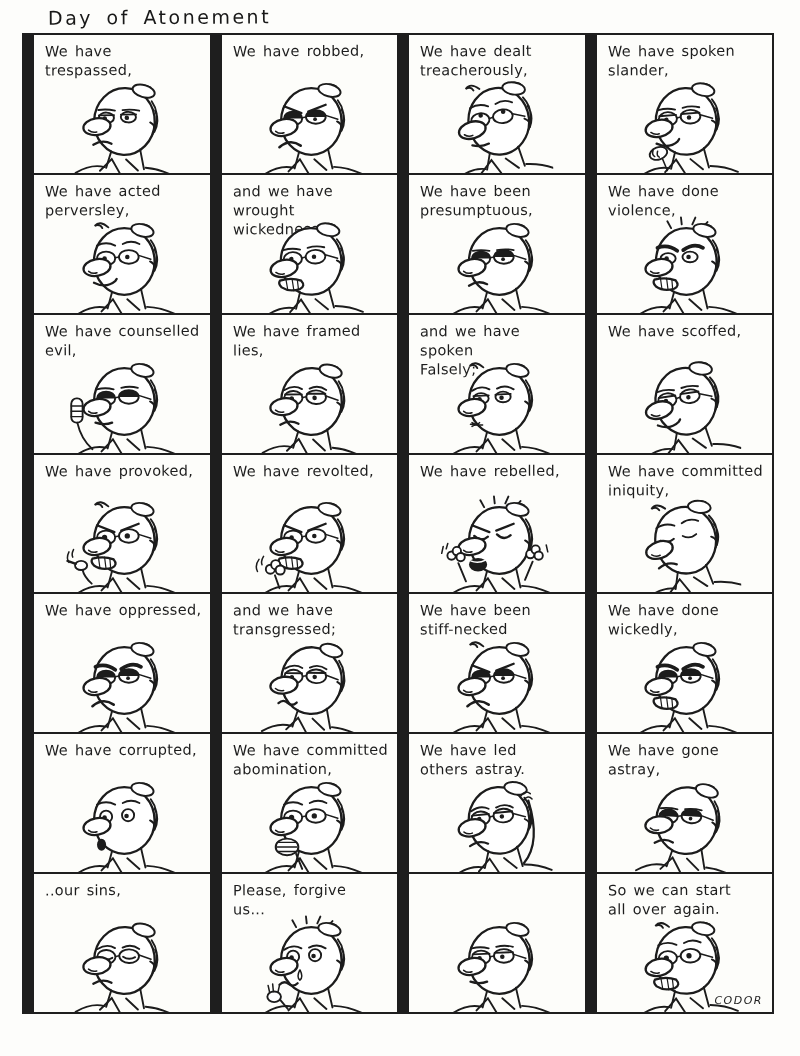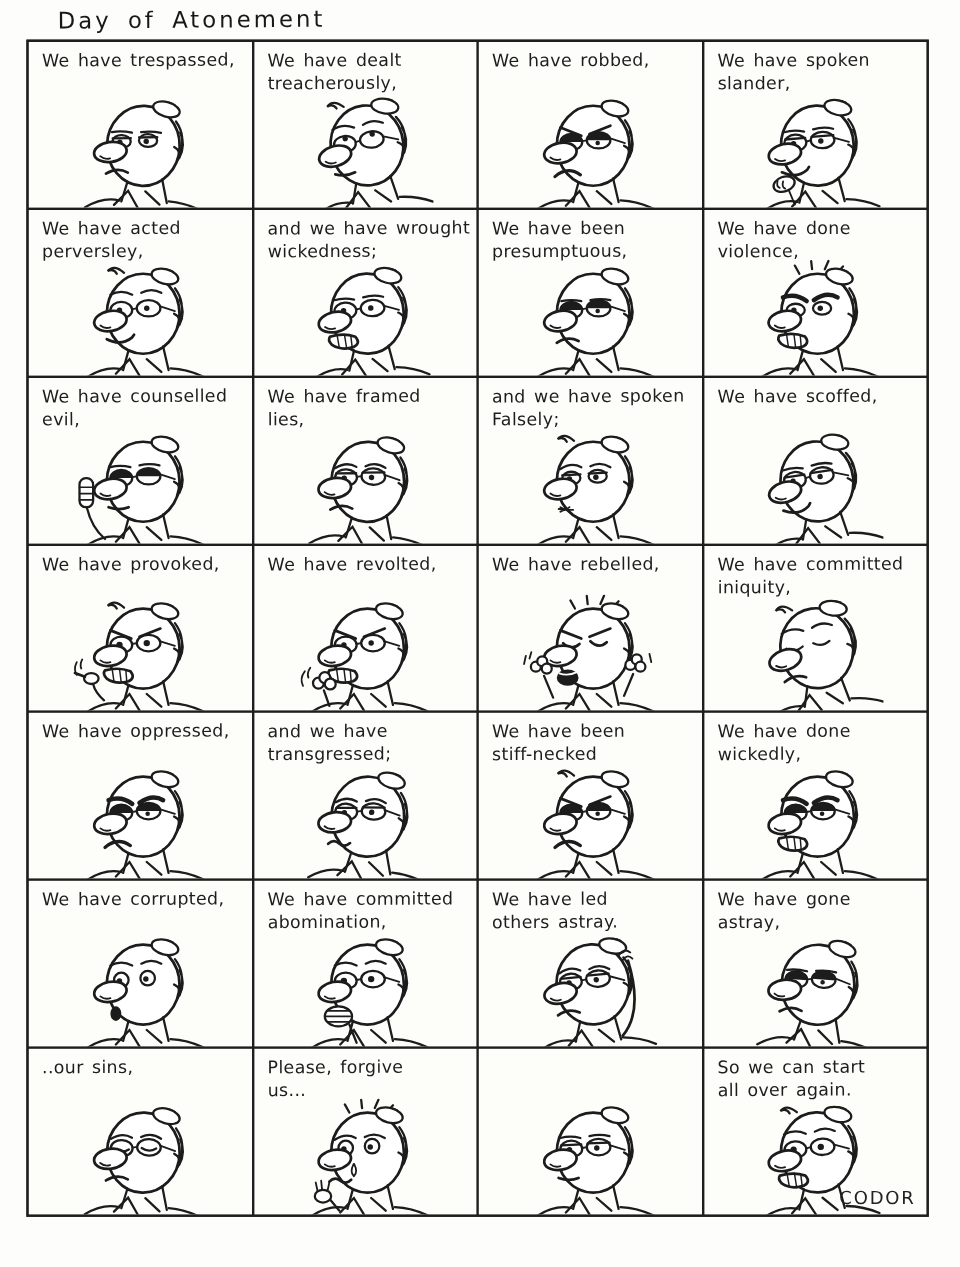--- a/index.html
+++ b/index.html
@@ -3,27 +3,27 @@
 <meta charset="utf-8">
 <style>
   html,body{margin:0;padding:0;background:#ffffff;}
   .page{position:relative;width:800px;height:1056px;background:#fdfdfb;
         font-family:"DejaVu Sans",sans-serif;color:#1c1c1c;overflow:hidden;}
   .title{position:absolute;left:48px;top:6px;font-size:19px;letter-spacing:2.5px;
          word-spacing:5px;color:#181818;transform:rotate(-0.4deg);}
   .grid{position:absolute;left:22px;top:33px;width:752px;height:981px;
         display:grid;grid-template-columns:repeat(4,1fr);grid-template-rows:repeat(7,1fr);
         background:#1e1e1e;gap:2px;border:2px solid #1e1e1e;box-sizing:border-box;}
-  .panel{position:relative;background:#fdfdfa;overflow:hidden;}
+  .panel{position:relative;background:#fdfdfa;overflow:hidden;margin-left:10px;}
   .caption{position:absolute;top:7px;left:11px;right:5px;font-size:14.5px;line-height:1.32;
            letter-spacing:.3px;word-spacing:2px;white-space:pre-line;color:#1d1d1d;
            transform:rotate(-0.3deg);}
   .face{position:absolute;bottom:-3px;left:50%;transform:translateX(-50%);height:100px;}
   .face svg{height:100px;display:block;}
-  .sig{position:absolute;right:9px;bottom:5px;font-size:15px;
+  .sig{position:absolute;right:9px;bottom:5px;font-size:11px;font-style:italic;
        letter-spacing:1.5px;color:#222;}
 </style>
 </head>
 <body>
 
 <div class="page">
   <div class="title">Day of Atonement</div>
   <div class="grid">
       <div class="panel">
         <div class="caption">We have trespassed,</div>
@@ -44,47 +44,20 @@
               <circle cx="81" cy="55" r="3" fill="#1c1c1c"></circle>
               <path d="M43,46 Q54,44 65,46 M75,45 Q86,43 97,45" fill="none" stroke="#1c1c1c" stroke-width="2.5" stroke-linecap="round"></path>
               <ellipse cx="42" cy="68" rx="18" ry="11" transform="rotate(-10 42 68)" fill="#fff" stroke="#1c1c1c" stroke-width="3"></ellipse>
               <path d="M31,73 q5,4 11,2" fill="none" stroke="#1c1c1c" stroke-width="2" stroke-linecap="round"></path>
               <path d="M38,92 Q50,84 62,90" fill="none" stroke="#1c1c1c" stroke-width="3" stroke-linecap="round"></path>
             </g>
           </svg>
         </div>
       </div>
       <div class="panel">
-        <div class="caption">We have dealt
-treacherously,</div>
-        <div class="face">
-          <svg viewBox="0 0 150 132" xmlns="http://www.w3.org/2000/svg">
-            <g transform="rotate(-6 75 66)">
-              <path d="M113,32 q12,16 5,34 M118,44 q7,14 0,28 M92,15 q9,-7 19,-1" fill="none" stroke="#1c1c1c" stroke-width="2.5" stroke-linecap="round"></path>
-              <ellipse cx="78" cy="60" rx="40" ry="44" fill="#fff" stroke="#1c1c1c" stroke-width="3"></ellipse>
-              <ellipse cx="102" cy="19" rx="15" ry="8" transform="rotate(14 102 19)" fill="#fff" stroke="#1c1c1c" stroke-width="2.5"></ellipse>
-              <path d="M57,15 q-11,-10 -18,-2 q7,-3 10,3" fill="none" stroke="#1c1c1c" stroke-width="2.5" stroke-linecap="round"></path>
-              <path d="M112,60 q10,5 4,15" fill="none" stroke="#1c1c1c" stroke-width="2.5" stroke-linecap="round"></path>
-              <path d="M62,100 L56,122 M100,96 L106,122" fill="none" stroke="#1c1c1c" stroke-width="2.5" stroke-linecap="round"></path>
-              <path d="M16,130 Q36,117 54,121 M108,120 Q127,121 144,129" fill="none" stroke="#1c1c1c" stroke-width="2.5" stroke-linecap="round"></path>
-              <path d="M48,126 L63,110 L74,128 M98,124 L82,110" fill="none" stroke="#1c1c1c" stroke-width="2.5" stroke-linecap="round"></path>
-              <ellipse cx="54" cy="56" rx="12" ry="9" fill="#fff" stroke="#1c1c1c" stroke-width="2.5"></ellipse>
-          <ellipse cx="84" cy="54" rx="13" ry="9" fill="#fff" stroke="#1c1c1c" stroke-width="2.5"></ellipse>
-              <path d="M66,55 L71,54 M97,52 L113,57" fill="none" stroke="#1c1c1c" stroke-width="2" stroke-linecap="round"></path>
-              <circle cx="55" cy="50" r="3" fill="#1c1c1c"></circle>
-              <circle cx="85" cy="48" r="3" fill="#1c1c1c"></circle>
-              <path d="M42,39 Q54,33 66,39 M76,37 Q87,31 98,37" fill="none" stroke="#1c1c1c" stroke-width="2.5" stroke-linecap="round"></path>
-              <ellipse cx="42" cy="68" rx="18" ry="11" transform="rotate(-10 42 68)" fill="#fff" stroke="#1c1c1c" stroke-width="3"></ellipse>
-              <path d="M31,73 q5,4 11,2" fill="none" stroke="#1c1c1c" stroke-width="2" stroke-linecap="round"></path>
-              <path d="M40,88 Q52,92 62,88" fill="none" stroke="#1c1c1c" stroke-width="3" stroke-linecap="round"></path>
-            </g>
-          </svg>
-        </div>
-      </div>
-      <div class="panel">
         <div class="caption">We have robbed,</div>
         <div class="face">
           <svg viewBox="0 0 150 132" xmlns="http://www.w3.org/2000/svg">
             <g transform="rotate(0 75 66)">
               <path d="M113,32 q12,16 5,34 M118,44 q7,14 0,28 M92,15 q9,-7 19,-1" fill="none" stroke="#1c1c1c" stroke-width="2.5" stroke-linecap="round"></path>
               <ellipse cx="78" cy="60" rx="40" ry="44" fill="#fff" stroke="#1c1c1c" stroke-width="3"></ellipse>
               <ellipse cx="102" cy="19" rx="15" ry="8" transform="rotate(14 102 19)" fill="#fff" stroke="#1c1c1c" stroke-width="2.5"></ellipse>
               <path d="M112,60 q10,5 4,15" fill="none" stroke="#1c1c1c" stroke-width="2.5" stroke-linecap="round"></path>
               <path d="M62,100 L56,122 M100,96 L106,122" fill="none" stroke="#1c1c1c" stroke-width="2.5" stroke-linecap="round"></path>
               <path d="M16,130 Q36,117 54,121 M108,120 Q127,121 144,129" fill="none" stroke="#1c1c1c" stroke-width="2.5" stroke-linecap="round"></path>
@@ -93,20 +66,47 @@
           <ellipse cx="84" cy="54" rx="13" ry="9" fill="#fff" stroke="#1c1c1c" stroke-width="2.5"></ellipse>
               <path d="M66,55 L71,54 M97,52 L113,57" fill="none" stroke="#1c1c1c" stroke-width="2" stroke-linecap="round"></path>
               <path d="M42,56 A12,9 0 0 1 66,56 Z" fill="#1c1c1c"></path>
               <path d="M71,54 A13,9 0 0 1 97,54 Z" fill="#1c1c1c"></path>
               <circle cx="53" cy="59" r="2.5" fill="#1c1c1c"></circle>
               <circle cx="83" cy="57" r="2.5" fill="#1c1c1c"></circle>
               <path d="M42,40 L65,49 M74,47 L97,38" fill="none" stroke="#1c1c1c" stroke-width="3" stroke-linecap="round"></path>
               <ellipse cx="42" cy="68" rx="18" ry="11" transform="rotate(-10 42 68)" fill="#fff" stroke="#1c1c1c" stroke-width="3"></ellipse>
               <path d="M31,73 q5,4 11,2" fill="none" stroke="#1c1c1c" stroke-width="2" stroke-linecap="round"></path>
               <path d="M36,94 Q50,82 64,92" fill="none" stroke="#1c1c1c" stroke-width="3.5" stroke-linecap="round"></path>
+            </g>
+          </svg>
+        </div>
+      </div>
+      <div class="panel">
+        <div class="caption">We have dealt
+treacherously,</div>
+        <div class="face">
+          <svg viewBox="0 0 150 132" xmlns="http://www.w3.org/2000/svg">
+            <g transform="rotate(-6 75 66)">
+              <path d="M113,32 q12,16 5,34 M118,44 q7,14 0,28 M92,15 q9,-7 19,-1" fill="none" stroke="#1c1c1c" stroke-width="2.5" stroke-linecap="round"></path>
+              <ellipse cx="78" cy="60" rx="40" ry="44" fill="#fff" stroke="#1c1c1c" stroke-width="3"></ellipse>
+              <ellipse cx="102" cy="19" rx="15" ry="8" transform="rotate(14 102 19)" fill="#fff" stroke="#1c1c1c" stroke-width="2.5"></ellipse>
+              <path d="M57,15 q-11,-10 -18,-2 q7,-3 10,3" fill="none" stroke="#1c1c1c" stroke-width="2.5" stroke-linecap="round"></path>
+              <path d="M112,60 q10,5 4,15" fill="none" stroke="#1c1c1c" stroke-width="2.5" stroke-linecap="round"></path>
+              <path d="M62,100 L56,122 M100,96 L106,122" fill="none" stroke="#1c1c1c" stroke-width="2.5" stroke-linecap="round"></path>
+              <path d="M16,130 Q36,117 54,121 M108,120 Q127,121 144,129" fill="none" stroke="#1c1c1c" stroke-width="2.5" stroke-linecap="round"></path>
+              <path d="M48,126 L63,110 L74,128 M98,124 L82,110" fill="none" stroke="#1c1c1c" stroke-width="2.5" stroke-linecap="round"></path>
+              <ellipse cx="54" cy="56" rx="12" ry="9" fill="#fff" stroke="#1c1c1c" stroke-width="2.5"></ellipse>
+          <ellipse cx="84" cy="54" rx="13" ry="9" fill="#fff" stroke="#1c1c1c" stroke-width="2.5"></ellipse>
+              <path d="M66,55 L71,54 M97,52 L113,57" fill="none" stroke="#1c1c1c" stroke-width="2" stroke-linecap="round"></path>
+              <circle cx="55" cy="50" r="3" fill="#1c1c1c"></circle>
+              <circle cx="85" cy="48" r="3" fill="#1c1c1c"></circle>
+              <path d="M42,39 Q54,33 66,39 M76,37 Q87,31 98,37" fill="none" stroke="#1c1c1c" stroke-width="2.5" stroke-linecap="round"></path>
+              <ellipse cx="42" cy="68" rx="18" ry="11" transform="rotate(-10 42 68)" fill="#fff" stroke="#1c1c1c" stroke-width="3"></ellipse>
+              <path d="M31,73 q5,4 11,2" fill="none" stroke="#1c1c1c" stroke-width="2" stroke-linecap="round"></path>
+              <path d="M40,88 Q52,92 62,88" fill="none" stroke="#1c1c1c" stroke-width="3" stroke-linecap="round"></path>
             </g>
           </svg>
         </div>
       </div>
       <div class="panel">
         <div class="caption">We have spoken
 slander,</div>
         <div class="face">
           <svg viewBox="0 0 150 132" xmlns="http://www.w3.org/2000/svg">
             <g transform="rotate(-2 75 66)">

